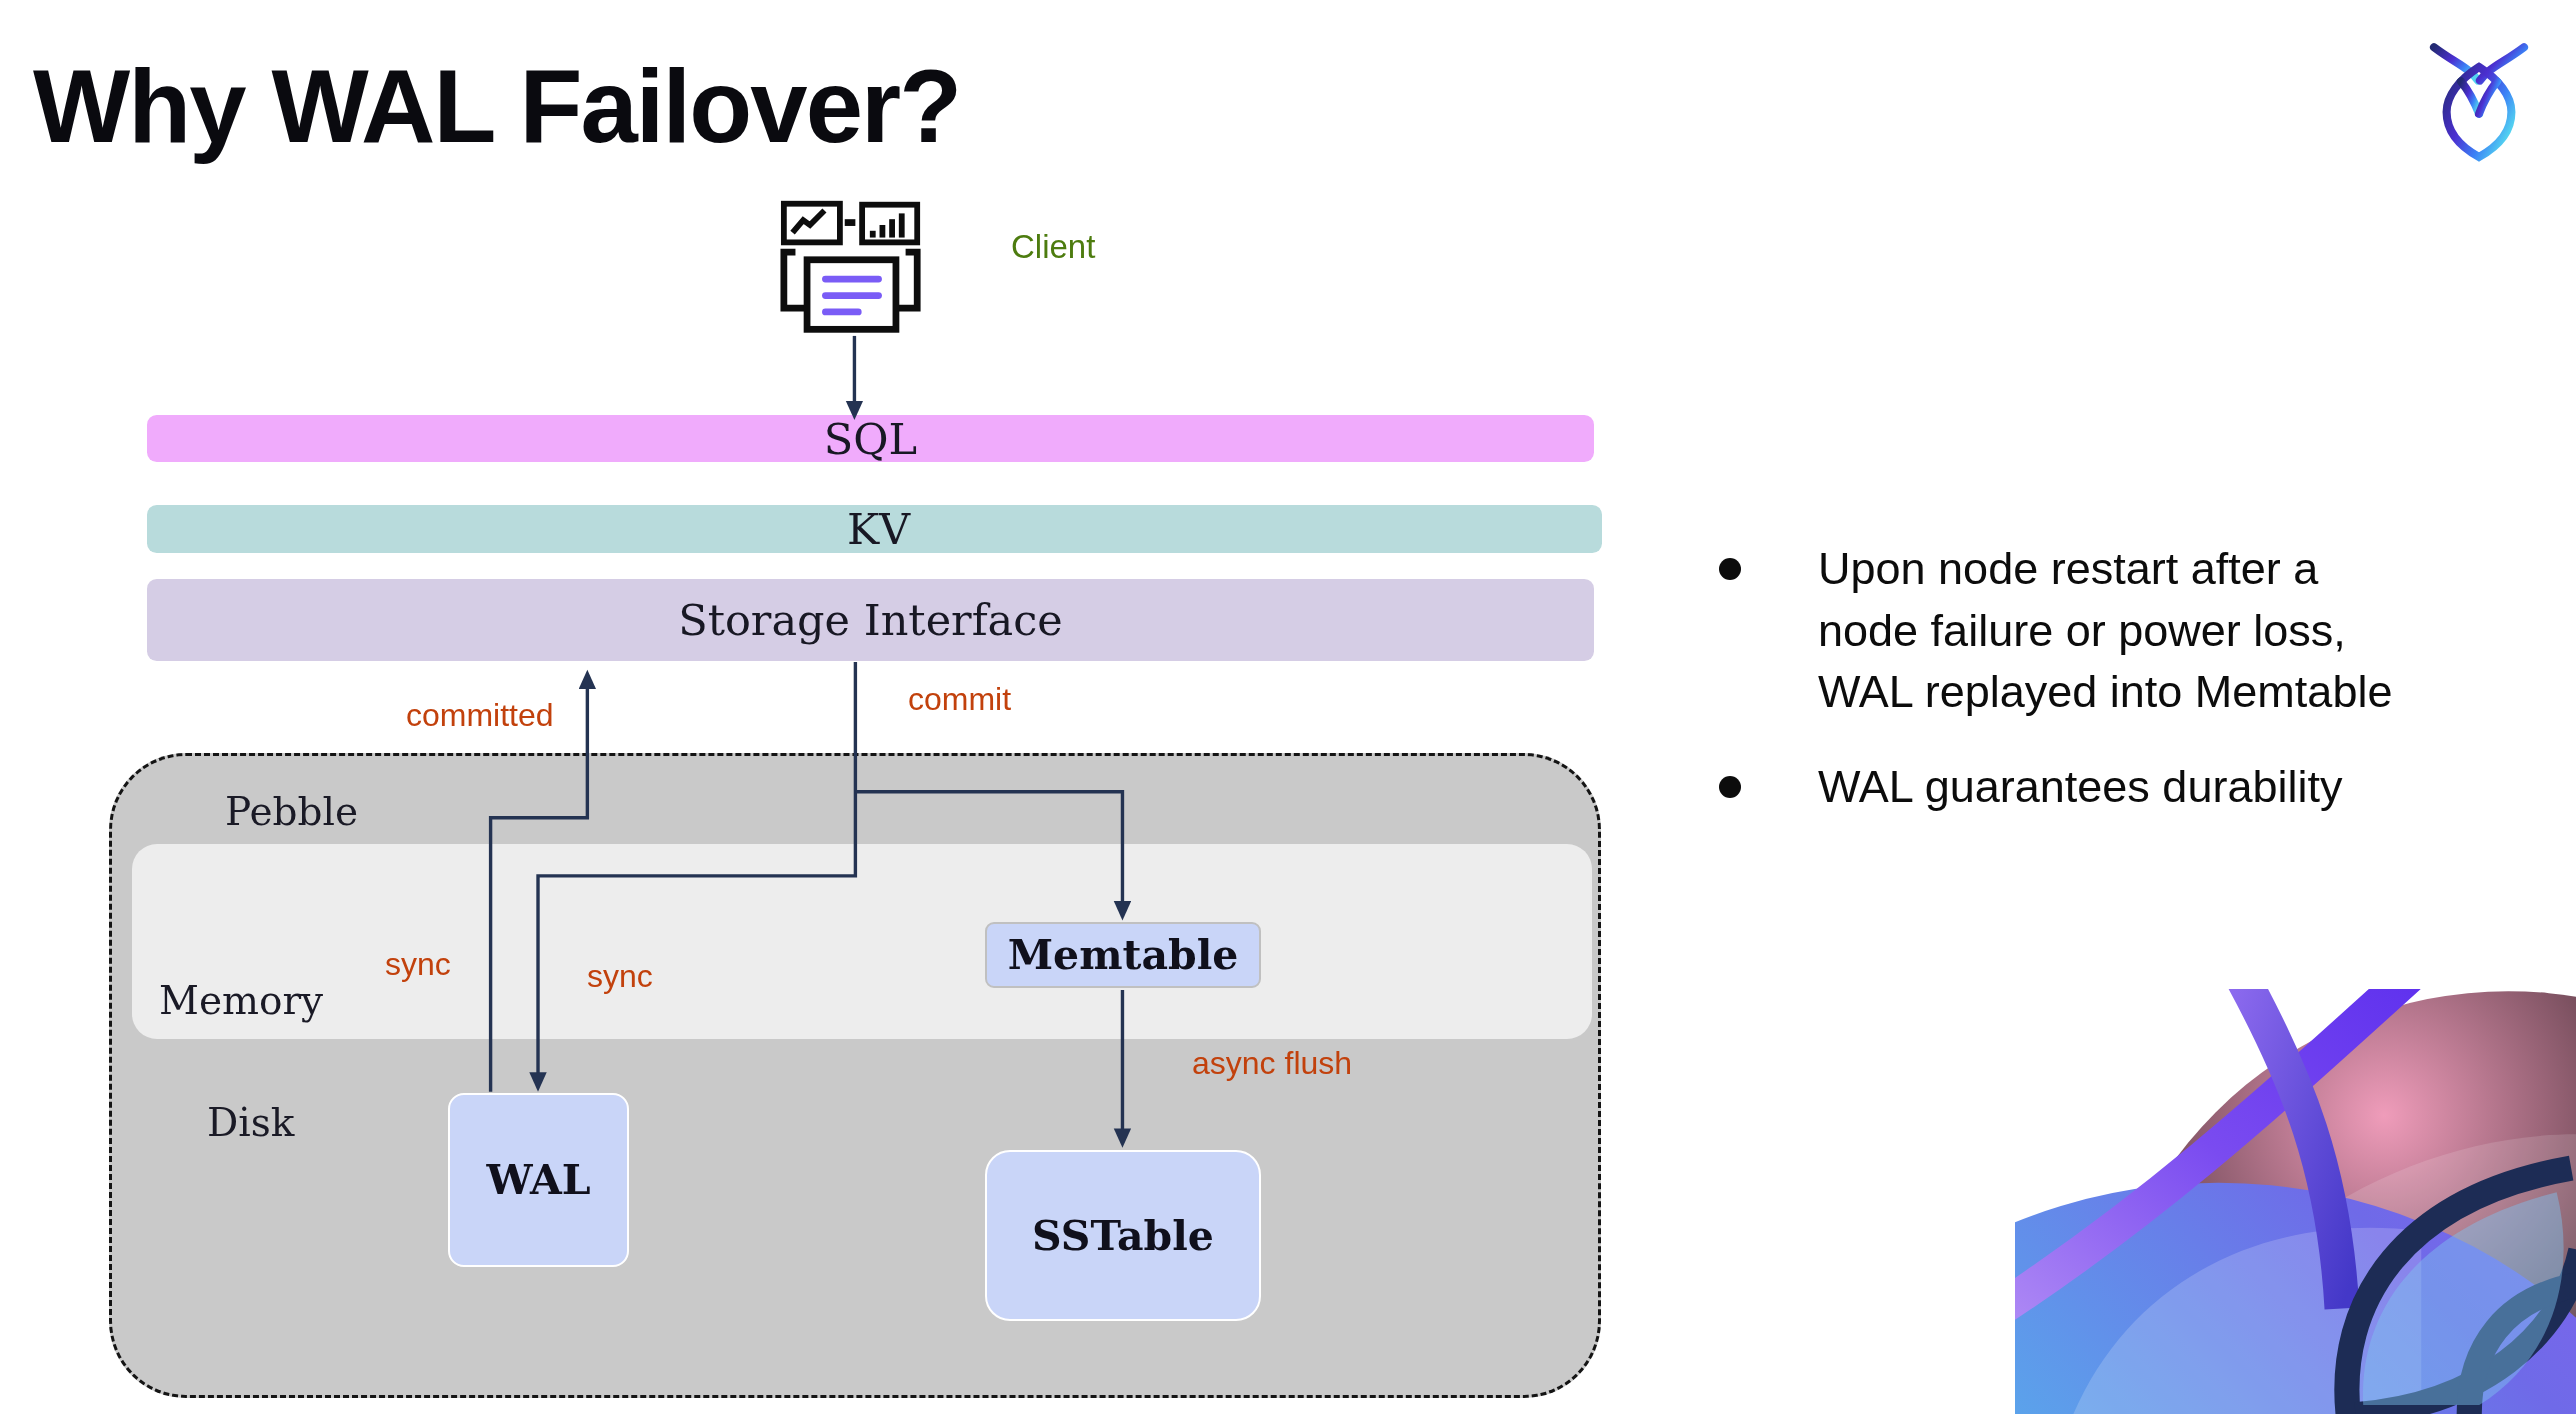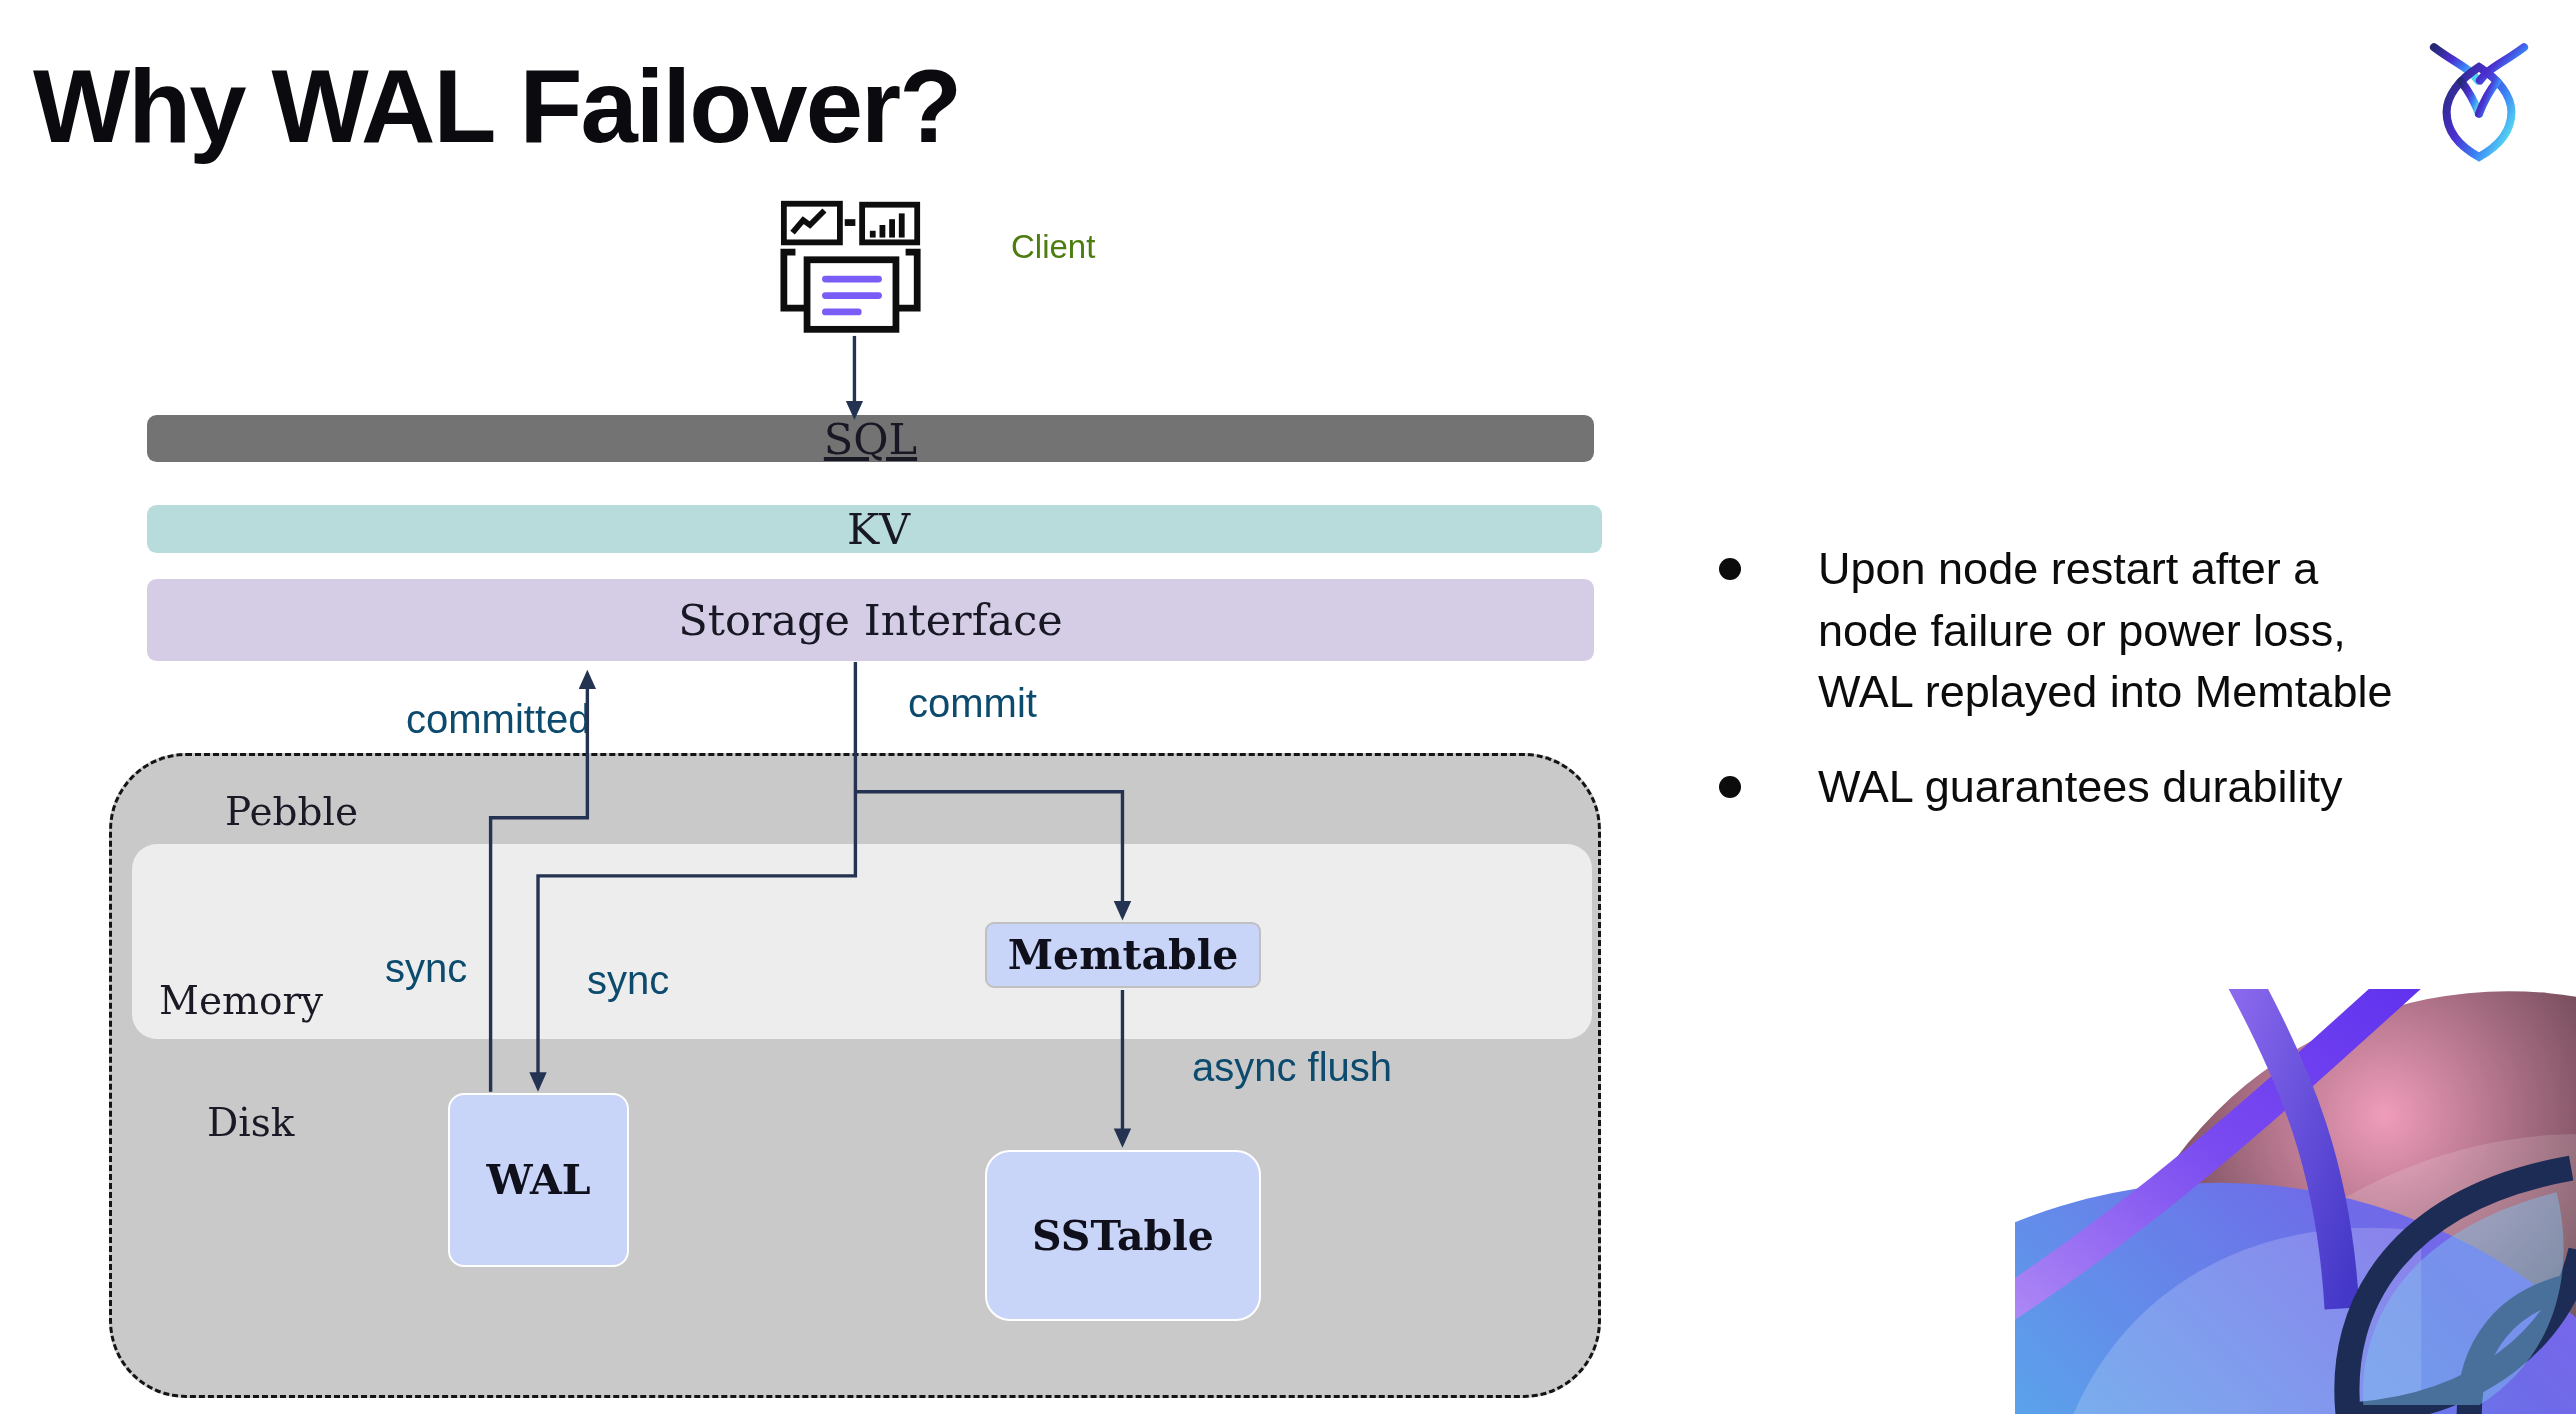--- a/index.html
+++ b/index.html
@@ -33,21 +33,21 @@
     box-sizing:border-box;
   }
   .memory-box{
     left:132px;top:844px;width:1460px;height:195px;
     background:#ededed;border-radius:25px;
   }
   .zone-label{
     font-family:"DejaVu Serif","Liberation Serif",serif;
     font-size:39px;color:#1a1a26;line-height:1;
   }
-  .edge-label{font-size:40px;color:#0c4a6e;line-height:1;}
+  .edge-label{font-size:32px;color:#c2410c;line-height:1;}
 
   
   .node{
     background:#c9d5f8;display:flex;align-items:center;justify-content:center;
     font-family:"DejaVu Serif","Liberation Serif",serif;font-weight:700;
     font-size:41px;color:#10101c;box-sizing:border-box;
   }
   .node-wal{left:448px;top:1093px;width:181px;height:174px;border:2.9px solid #ffffff;border-radius:16px;text-align:center;}
   .node-memtable{left:985px;top:922px;width:276px;height:66px;border:2.9px solid #c0c0c0;border-radius:9px;}
   .node-sstable{left:985px;top:1150px;width:276px;height:171px;border:2.9px solid #ffffff;border-radius:25px;}
@@ -114,21 +114,21 @@
     <rect x="34" y="66" width="92" height="72" fill="#ffffff" stroke="#0d0d0d" stroke-width="7"></rect>
     <g stroke="#7a5cf6" stroke-width="7" stroke-linecap="round">
       <line x1="53" y1="86" x2="108" y2="86"></line>
       <line x1="53" y1="103" x2="108" y2="103"></line>
       <line x1="53" y1="120" x2="87" y2="120"></line>
     </g>
   </svg>
 </div>
 <div class="abs client-label">Client</div>
 
-<div class="abs bar bar-sql" style="background-color: #737373; text-decoration: underline;">SQL</div>
+<div class="abs bar bar-sql" style="background-color: #f0abfc;">SQL</div>
 <div class="abs bar bar-kv" style="background-color: rgb(184, 219, 220);">KV</div>
 <div class="abs bar bar-storage" style="background-color: rgb(213, 205, 229);">Storage Interface</div>
 
 <div class="abs pebble-box"></div>
 <div class="abs memory-box"></div>
 
 <div class="abs zone-label" style="left:225px;top:792px;">Pebble</div>
 <div class="abs zone-label" style="left:159px;top:981px;">Memory</div>
 <div class="abs zone-label" style="left:207px;top:1103px;">Disk</div>
 

